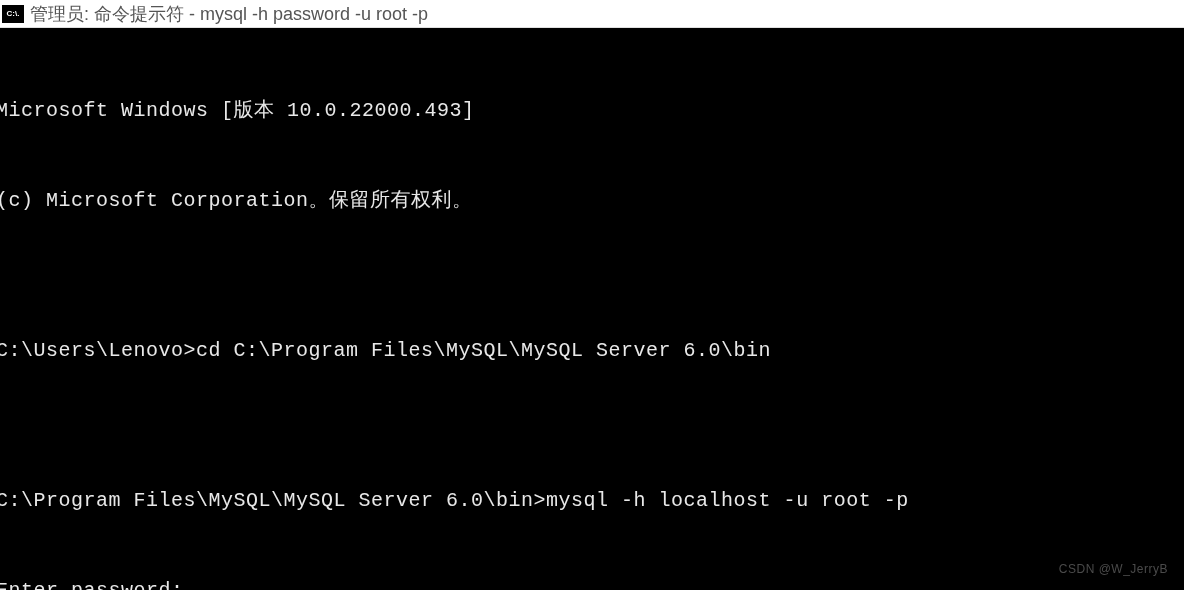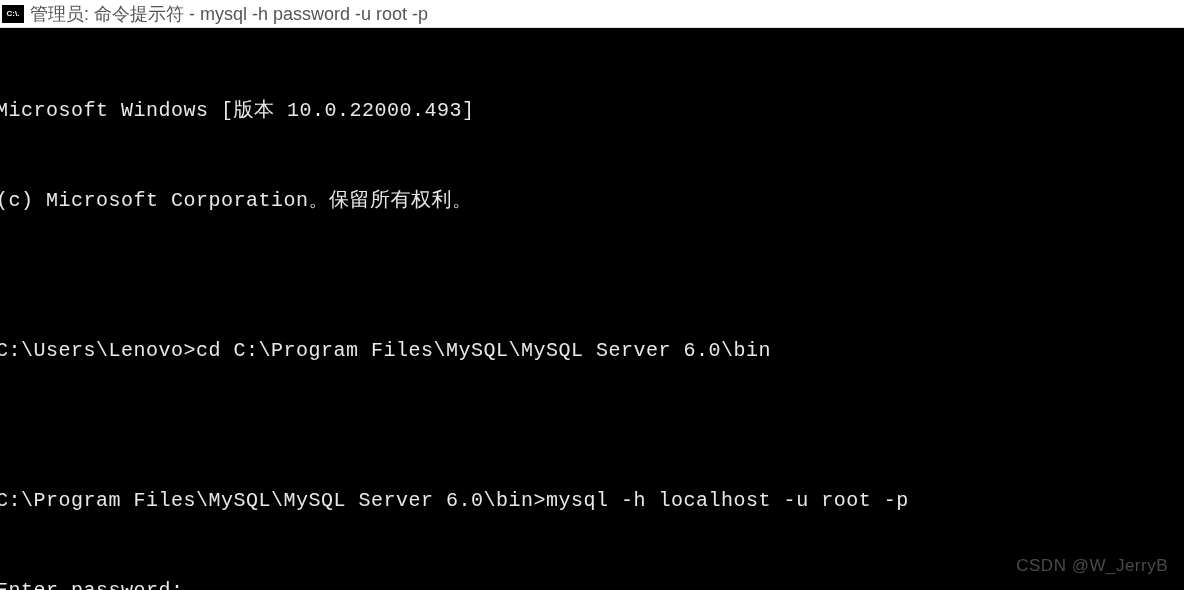--- a/index.html
+++ b/index.html
@@ -54,21 +54,21 @@
     }
     .terminal-line {
       white-space: pre;
       margin-left: -4px;
     }
     .watermark {
       position: absolute;
       bottom: 12px;
       right: 16px;
       color: #6a6a6a;
-      font-size: 17px;
+      font-size: 12px;
       font-family: Arial, sans-serif;
       opacity: 0.7;
     }
   </style>
 </head>
 <body>
 
 <div class="titlebar">
   <div class="titlebar-icon">
     <span>C:\.</span>

